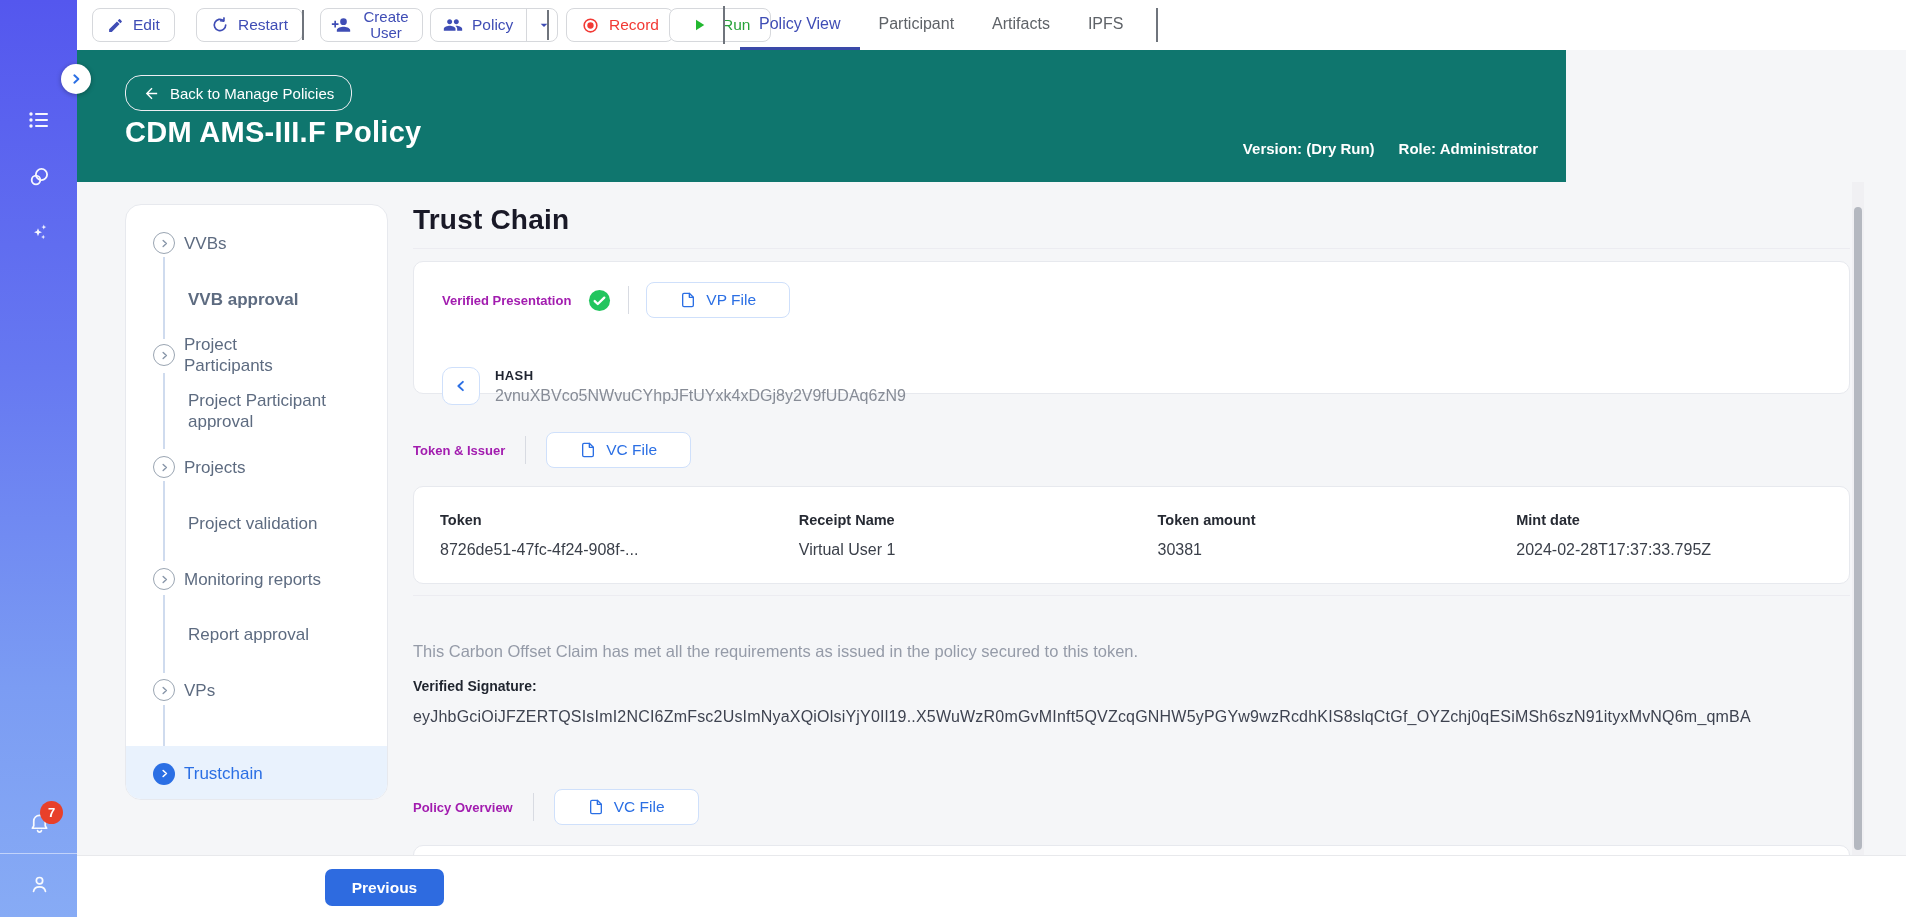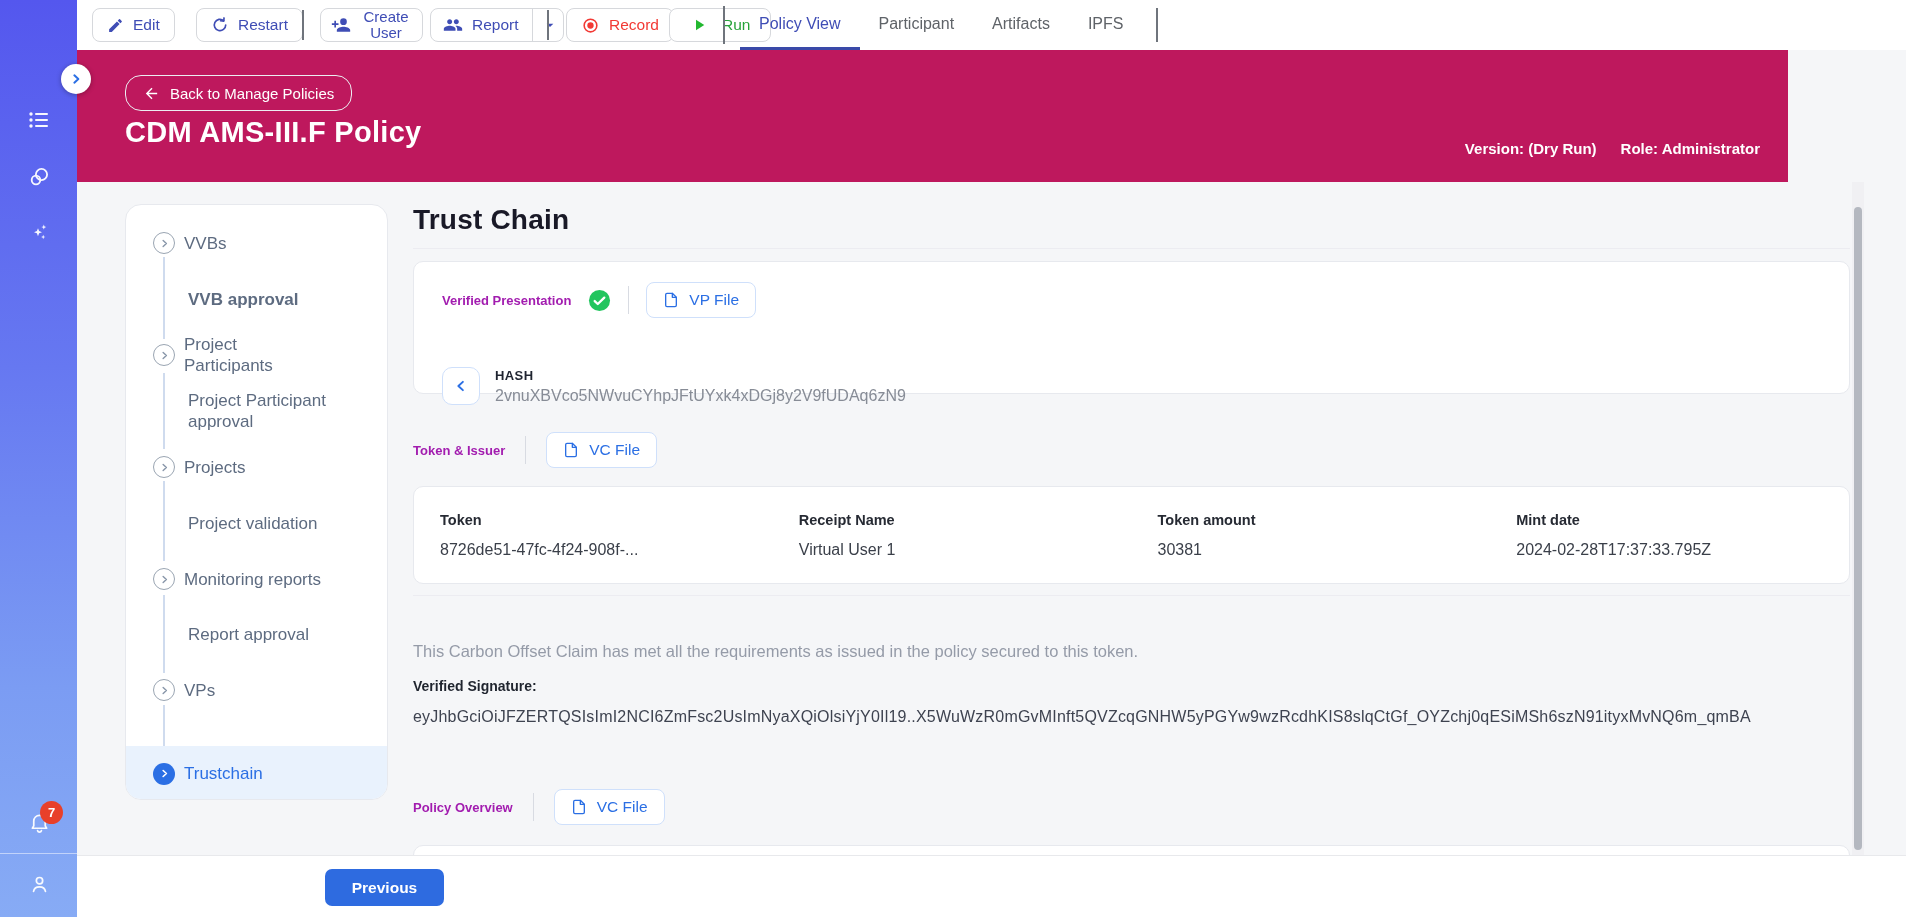--- a/index.html
+++ b/index.html
@@ -27,21 +27,21 @@
   .split-caret{display:inline-flex;align-items:center;justify-content:center;align-self:stretch;
     border-left:1px solid #d6d8dc;margin-left:4px;padding-left:9px;}
   .two-line{width:52px;line-height:16px;text-align:center;font-size:15px;}
   .tabs{position:absolute;left:663px;top:0;height:50px;display:flex;align-items:stretch;}
   .tab{display:flex;align-items:center;padding:0 19px;font-size:16px;color:#5f6368;cursor:pointer;
     border-bottom:3px solid transparent;box-sizing:border-box;}
   .tab.active{color:#3f4db5;border-bottom-color:#3a49a8;}
   .tabs-end-div{width:1.5px;height:34px;background:#6f747c;align-self:center;margin-left:14px;}
 
   
-  .dark-header{left:77px;top:50px;width:1711px;height:132px;background:#be185d;z-index:5;}
+  .dark-header{left:77px;top:50px;width:1489px;height:132px;background:#0f766e;z-index:5;}
   .back-btn{position:absolute;left:48px;top:25px;height:36px;display:inline-flex;align-items:center;gap:10px;
     padding:0 17px;border:1px solid #eceef2;border-radius:16px;color:#fff;font-size:15px;background:transparent;cursor:pointer;box-sizing:border-box;}
   .policy-title{position:absolute;left:48px;top:66px;color:#fff;font-size:29px;font-weight:700;letter-spacing:.3px;}
   .header-meta{position:absolute;right:28px;top:90px;display:flex;gap:24px;color:#fff;font-size:15px;font-weight:700;}
 
   
   .nav-card{left:125px;top:204px;width:263px;height:596px;background:#fff;border:1px solid #e7e9ee;border-radius:16px;
     box-sizing:border-box;z-index:6;overflow:hidden;}
   .nav-row{position:absolute;left:0;width:100%;display:flex;align-items:center;cursor:pointer;}
   .nav-circle{position:absolute;left:27px;width:22px;height:22px;border-radius:50%;border:1.5px solid #9aa5b2;
@@ -54,21 +54,21 @@
   .nav-label.sel{color:#2b6fe4;}
 
   
   .main-title{left:413px;top:204px;font-size:28px;font-weight:700;color:#191927;letter-spacing:.2px;}
   .hline{height:1px;background:#ececf1;}
   .card{background:#fff;border:1px solid #e7e9ee;border-radius:10px;box-sizing:border-box;}
   .vp-card{left:413px;top:261px;width:1437px;height:133px;}
   .sec-row{display:flex;align-items:center;}
   .sec-title{font-size:13px;font-weight:700;color:#a21caf;}
   .v-div{width:1px;height:28px;background:#d8dbe2;}
-  .file-btn{display:inline-flex;align-items:center;gap:10px;height:36px;padding:0 16px;border:1px solid #cfe0fb;
+  .file-btn{display:inline-flex;align-items:center;gap:10px;height:36px;padding:0 33px;border:1px solid #cfe0fb;
     border-radius:8px;background:#fff;color:#2b6fe4;font-size:15.5px;cursor:pointer;box-sizing:border-box;}
   .chev-btn{width:38px;height:38px;border:1px solid #cfe0fb;border-radius:10px;background:#fff;display:flex;
     align-items:center;justify-content:center;cursor:pointer;box-sizing:border-box;}
   .hash-label{font-size:13px;font-weight:700;color:#1f2430;letter-spacing:.4px;}
   .hash-value{font-size:16px;color:#878c96;margin-top:4px;}
 
   .tbl-card{left:413px;top:486px;width:1437px;height:98px;display:grid;grid-template-columns:repeat(4,1fr);
     padding:17px 0 0 0;}
   .tbl-col{padding-left:26px;margin-top:8px;}
   .tbl-h{font-size:14.5px;font-weight:700;color:#262a33;}
@@ -173,21 +173,21 @@
       </span>
       <span class="two-line">Create User</span>
     </button>
 
     <button class="tbtn" style="left:353px;padding:0 5px 0 12px;">
       <span style="display:flex;">
         <svg viewBox="0 0 24 24" width="20" height="20" fill="#3f4db5">
             <path d="M16 11c1.66 0 2.99-1.34 2.99-3S17.66 5 16 5s-3 1.34-3 3 1.34 3 3 3zm-8 0c1.66 0 2.99-1.34 2.99-3S9.66 5 8 5 5 6.34 5 8s1.34 3 3 3zm0 2c-2.33 0-7 1.17-7 3.5V19h14v-2.5C15 14.17 10.33 13 8 13zm8 0c-.29 0-.62.02-.97.05 1.16.84 1.97 1.97 1.97 3.45V19h6v-2.5c0-2.33-4.67-3.5-7-3.5z"></path>
           </svg>
       </span>
-      <span>Report</span>
+      <span>Policy</span>
       <span class="split-caret">
         <span style="display:flex;">
           <svg viewBox="0 0 24 24" width="16" height="16" fill="#3f4db5">
               <path d="M7 10l5 5 5-5z"></path>
             </svg>
         </span>
       </span>
     </button>
 
     <div class="tb-div" style="left:470px;"></div>

